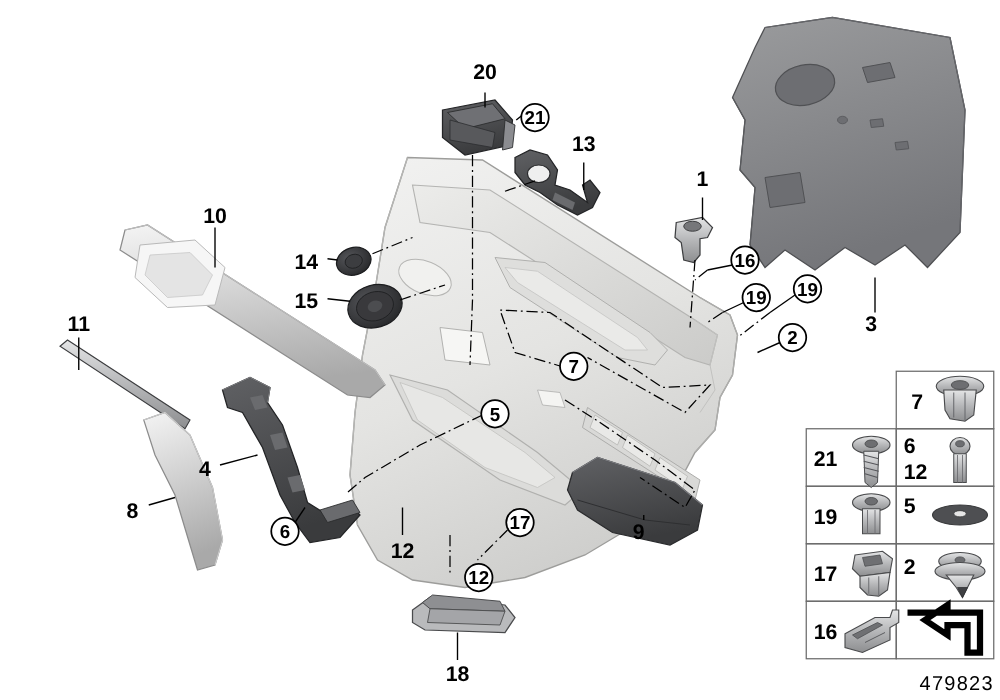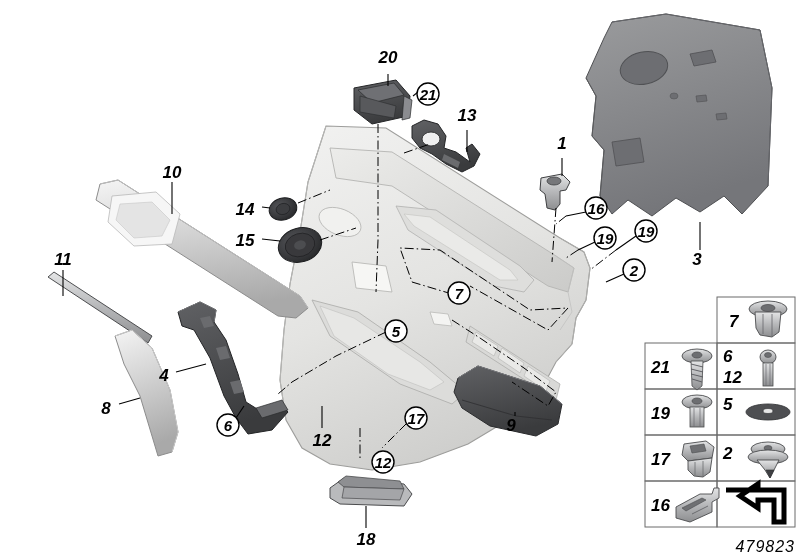--- a/index.html
+++ b/index.html
@@ -1,18 +1,18 @@
 <!DOCTYPE html>
 <html><head>
 <meta charset="utf-8">
 <style>
   html,body{margin:0;padding:0;background:#fff;}
   body{width:800px;height:560px;position:relative;overflow:hidden;
        font-family:"Liberation Sans",sans-serif;}
-  #stage{position:absolute;left:0;top:0;width:800px;height:560px;font-style:italic;}
+  #stage{position:absolute;left:0;top:0;width:800px;height:560px;}
   svg{display:block;}
   .lbl{font-family:"Liberation Sans",sans-serif;font-weight:bold;fill:#000;}
   .lbl-main{font-size:17px;}
   .lbl-circ{font-size:15px;}
   .lbl-legend{font-size:17px;}
   .lbl-code{font-size:16px;font-weight:normal;letter-spacing:1px;}
   .leader{stroke:#000;stroke-width:1.1;fill:none;}
   .dashdot{stroke:#000;stroke-width:1;fill:none;stroke-dasharray:9 3 1.5 3;}
   .circ{fill:#fff;stroke:#000;stroke-width:1.4;}
   .gridline{stroke:#6b6b6b;stroke-width:1;fill:none;}

